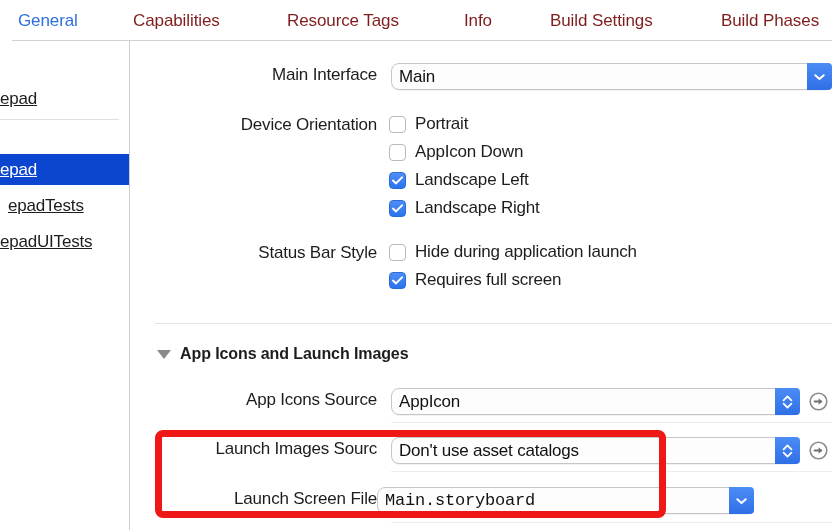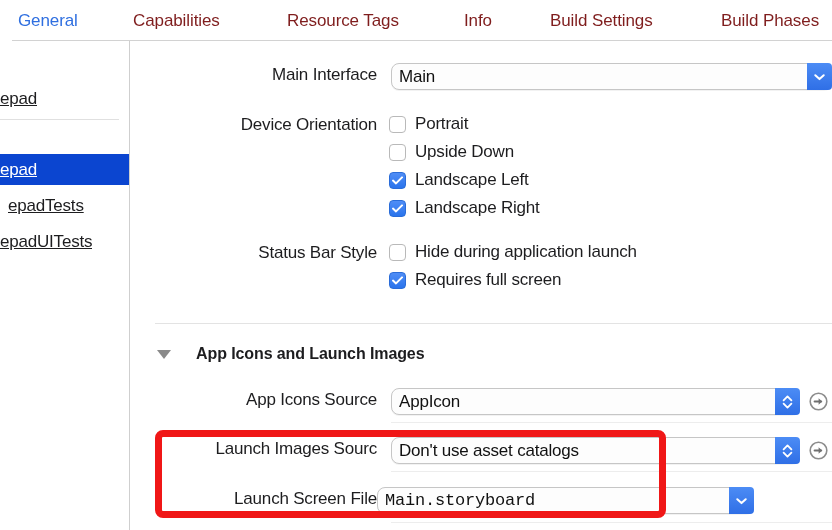--- a/index.html
+++ b/index.html
@@ -187,21 +187,20 @@
     border-right: 7px solid transparent;
     border-top: 9px solid #8a8a8a;
     margin-right: 9px;
   }
   .section-title {
     font-size: 16px;
     font-weight: bold;
     color: #1d1d1f;
     white-space: nowrap;
     letter-spacing: -0.1px;
-    margin-left: 16px;
   }
 
   
   .stepper {
     position: absolute;
     right: -1px; top: -1px;
     width: 25px; height: 27px;
     background: linear-gradient(#4c8cf5, #2f6fe6);
     border-radius: 0 4px 4px 0;
     display: flex;
@@ -283,21 +282,21 @@
     <span class="cbox">
       
     </span>
     <span class="cbtext">Portrait</span>
   </div>
 
   <div class="cbrow" style="left:259px; top:100px">
     <span class="cbox">
       
     </span>
-    <span class="cbtext">Upside Down</span>
+    <span class="cbtext">AppIcon Down</span>
   </div>
 
   <div class="cbrow" style="left:259px; top:128px">
     <span class="cbox on">
       <svg width="11" height="9" viewBox="0 0 11 9">
           <path d="M1 4.6 L4 7.4 L10 1.4" fill="none" stroke="#ffffff" stroke-width="2" stroke-linecap="round" stroke-linejoin="round"></path>
         </svg>
     </span>
     <span class="cbtext">Landscape Left</span>
   </div>

